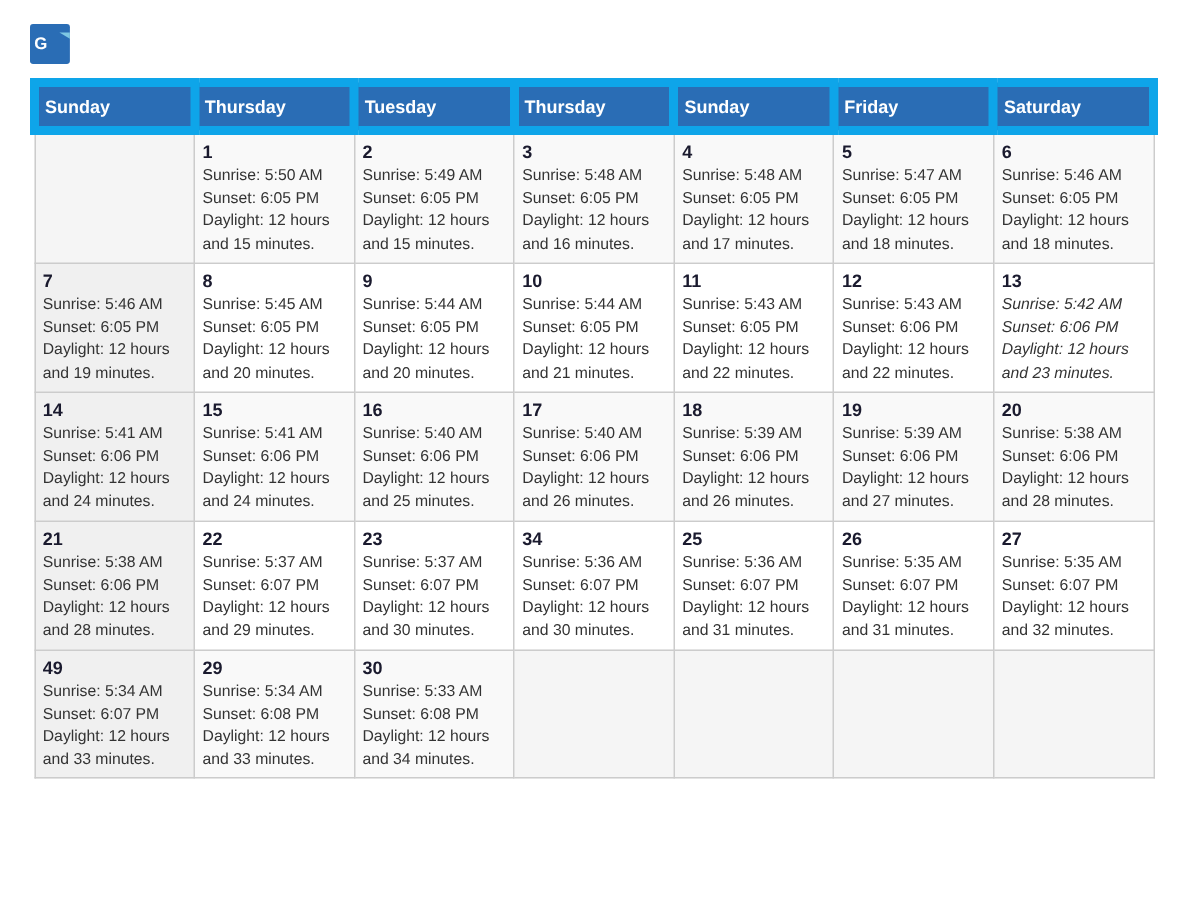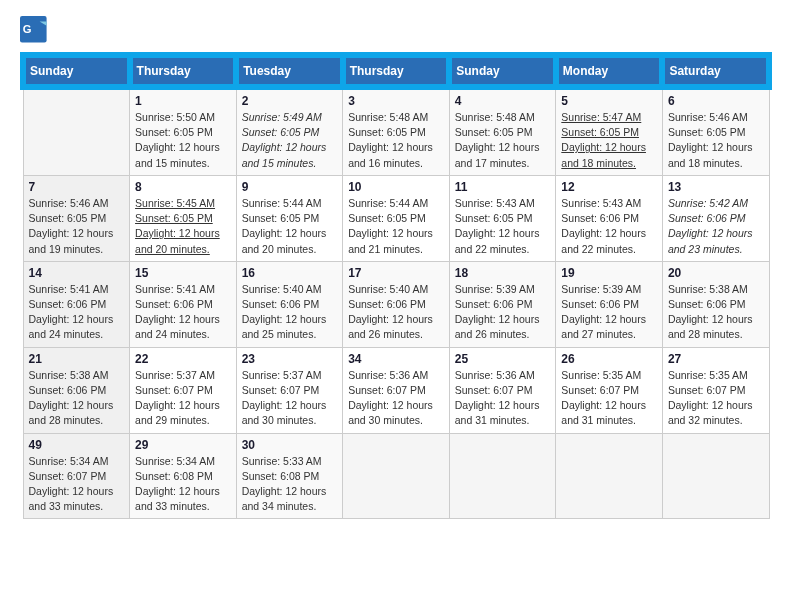--- a/index.html
+++ b/index.html
@@ -111,58 +111,58 @@
 </div>
 
 <table class="calendar">
   <thead>
     <tr>
     <th>Sunday</th>
         <th>Thursday</th>
         <th>Tuesday</th>
         <th>Thursday</th>
         <th>Sunday</th>
-        <th>Monday</th>
+        <th>Friday</th>
         <th>Saturday</th>
       </tr>
   </thead>
   <tbody id="calendar-body">
   <tr>
         <td class="empty-cell"></td>
         <td>
           <span class="day-number">1</span>
           <div class="day-detail" style="white-space: pre-line;">Sunrise: 5:50 AM
 Sunset: 6:05 PM
 Daylight: 12 hours
 and 15 minutes.</div>
         </td>
         <td>
           <span class="day-number">2</span>
-          <div class="day-detail" style="white-space: pre-line; font-style: italic;">Sunrise: 5:49 AM
+          <div class="day-detail" style="white-space: pre-line;">Sunrise: 5:49 AM
 Sunset: 6:05 PM
 Daylight: 12 hours
 and 15 minutes.</div>
         </td>
         <td>
           <span class="day-number">3</span>
           <div class="day-detail" style="white-space: pre-line;">Sunrise: 5:48 AM
 Sunset: 6:05 PM
 Daylight: 12 hours
 and 16 minutes.</div>
         </td>
         <td>
           <span class="day-number">4</span>
           <div class="day-detail" style="white-space: pre-line;">Sunrise: 5:48 AM
 Sunset: 6:05 PM
 Daylight: 12 hours
 and 17 minutes.</div>
         </td>
         <td>
           <span class="day-number">5</span>
-          <div class="day-detail" style="white-space: pre-line; text-decoration: underline;">Sunrise: 5:47 AM
+          <div class="day-detail" style="white-space: pre-line;">Sunrise: 5:47 AM
 Sunset: 6:05 PM
 Daylight: 12 hours
 and 18 minutes.</div>
         </td>
         <td>
           <span class="day-number">6</span>
           <div class="day-detail" style="white-space: pre-line;">Sunrise: 5:46 AM
 Sunset: 6:05 PM
 Daylight: 12 hours
 and 18 minutes.</div>
@@ -171,21 +171,21 @@
       <tr>
         <td>
           <span class="day-number">7</span>
           <div class="day-detail" style="white-space: pre-line;">Sunrise: 5:46 AM
 Sunset: 6:05 PM
 Daylight: 12 hours
 and 19 minutes.</div>
         </td>
         <td>
           <span class="day-number">8</span>
-          <div class="day-detail" style="white-space: pre-line; text-decoration: underline;">Sunrise: 5:45 AM
+          <div class="day-detail" style="white-space: pre-line;">Sunrise: 5:45 AM
 Sunset: 6:05 PM
 Daylight: 12 hours
 and 20 minutes.</div>
         </td>
         <td>
           <span class="day-number">9</span>
           <div class="day-detail" style="white-space: pre-line;">Sunrise: 5:44 AM
 Sunset: 6:05 PM
 Daylight: 12 hours
 and 20 minutes.</div>

